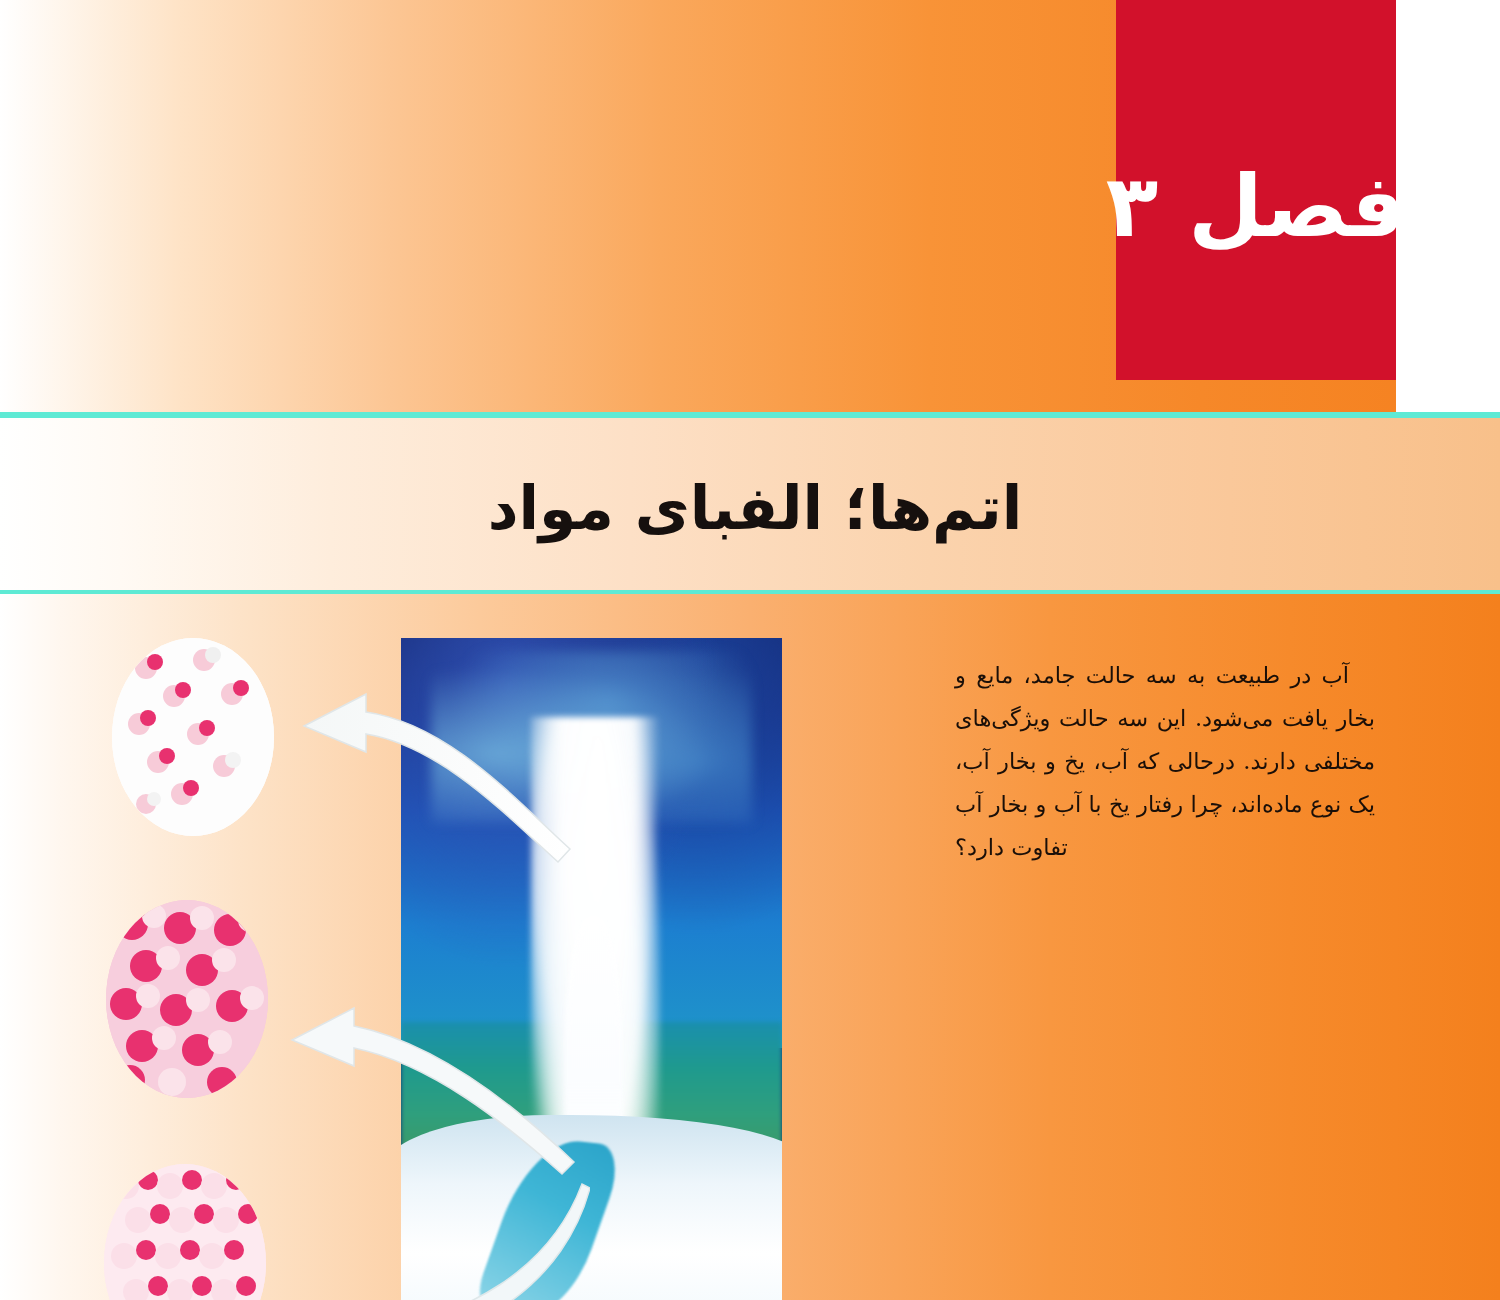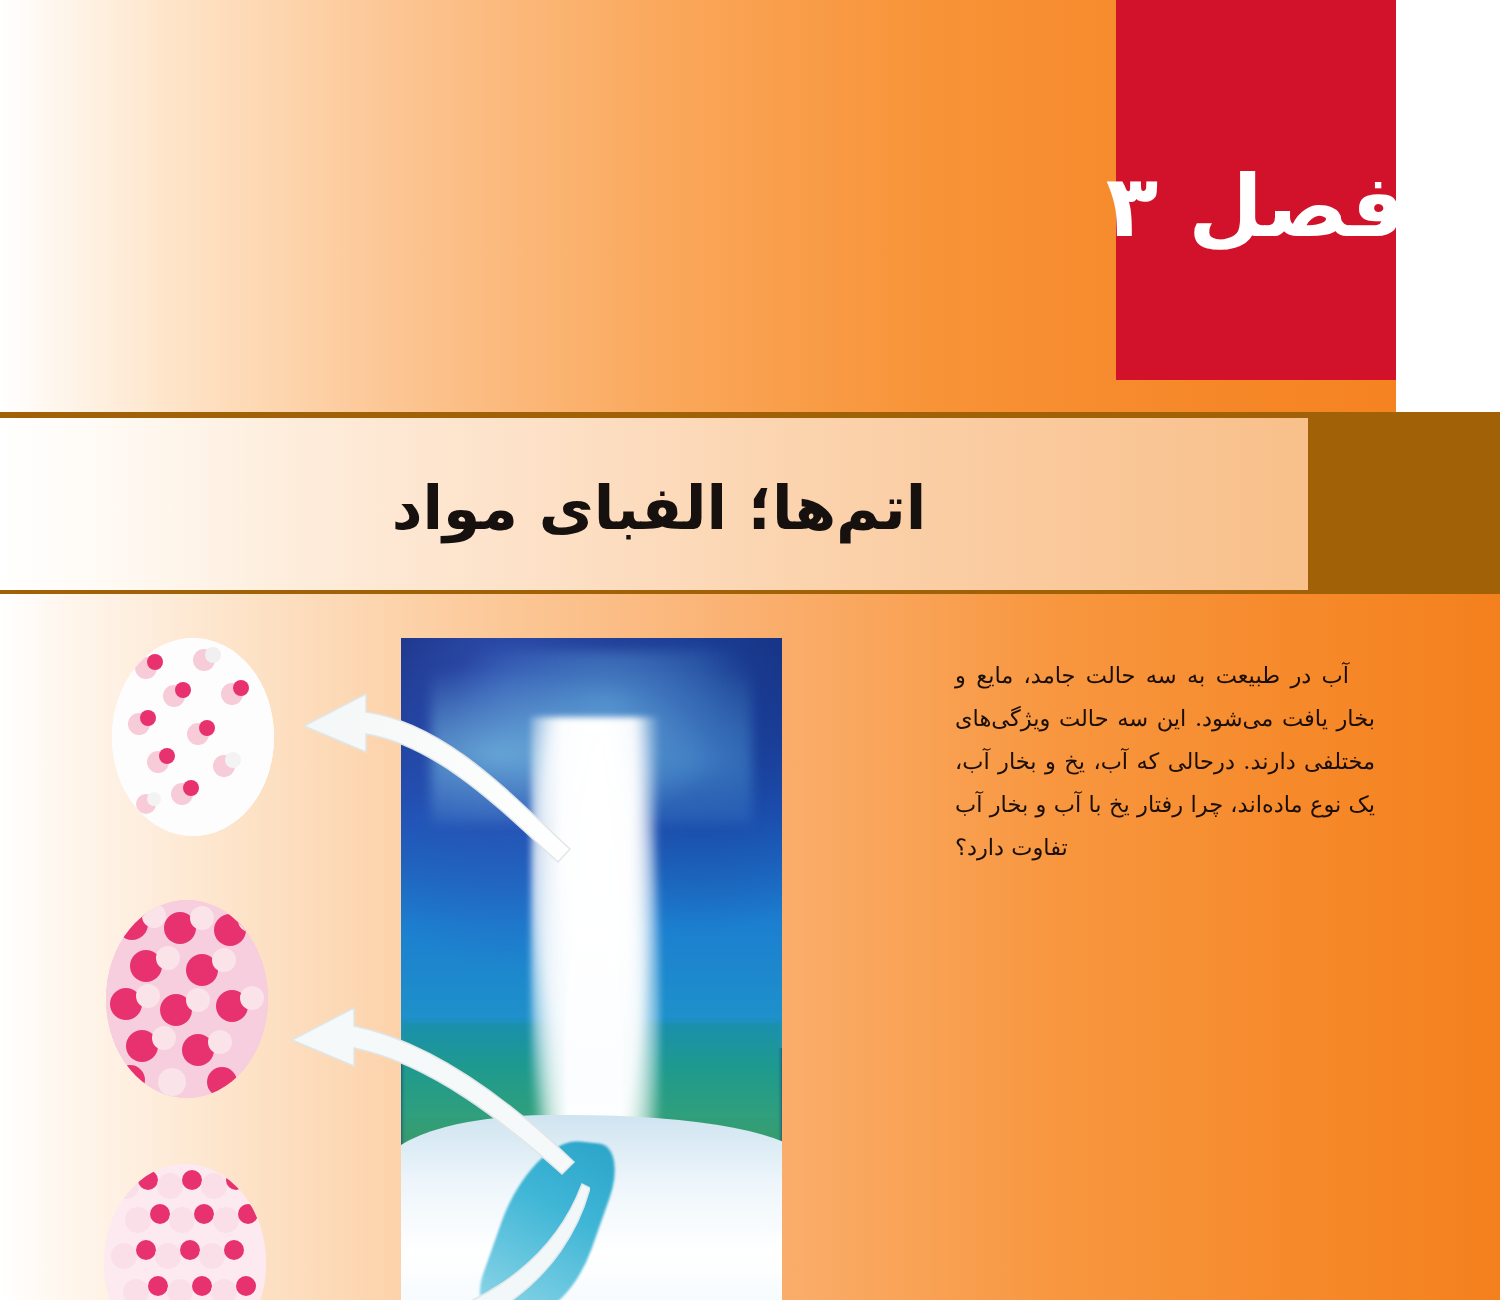--- a/index.html
+++ b/index.html
@@ -12,21 +12,21 @@
     height: 1300px;
     overflow: hidden;
     font-family: "DejaVu Sans", "Liberation Sans", sans-serif;
   }
 
   .page {
     position: relative;
     width: 1500px;
     height: 1300px;
     overflow: hidden;
-    background: #a16207;
+    background: #5eead4;
   }
 
   
   .top-band {
     position: absolute;
     left: 0; top: 0;
     width: 1500px;
     height: 412px;
     background: linear-gradient(to left,
         #f58220 0%,
@@ -84,21 +84,21 @@
     line-height: 1;
     transform: translateY(18px);
     white-space: nowrap;
     font-family: "DejaVu Sans", "Liberation Sans", sans-serif;
   }
 
   
   .title-band {
     position: absolute;
     left: 0; top: 418px;
-    width: 1308px;
+    width: 1500px;
     height: 172px;
     background: linear-gradient(270deg,
         #f8c08a 0%,
         #fac89a 18%,
         #fbd3ad 38%,
         #fde0c6 58%,
         #feeddc 78%,
         #fffaf4 92%,
         #ffffff 100%);
     display: flex;

